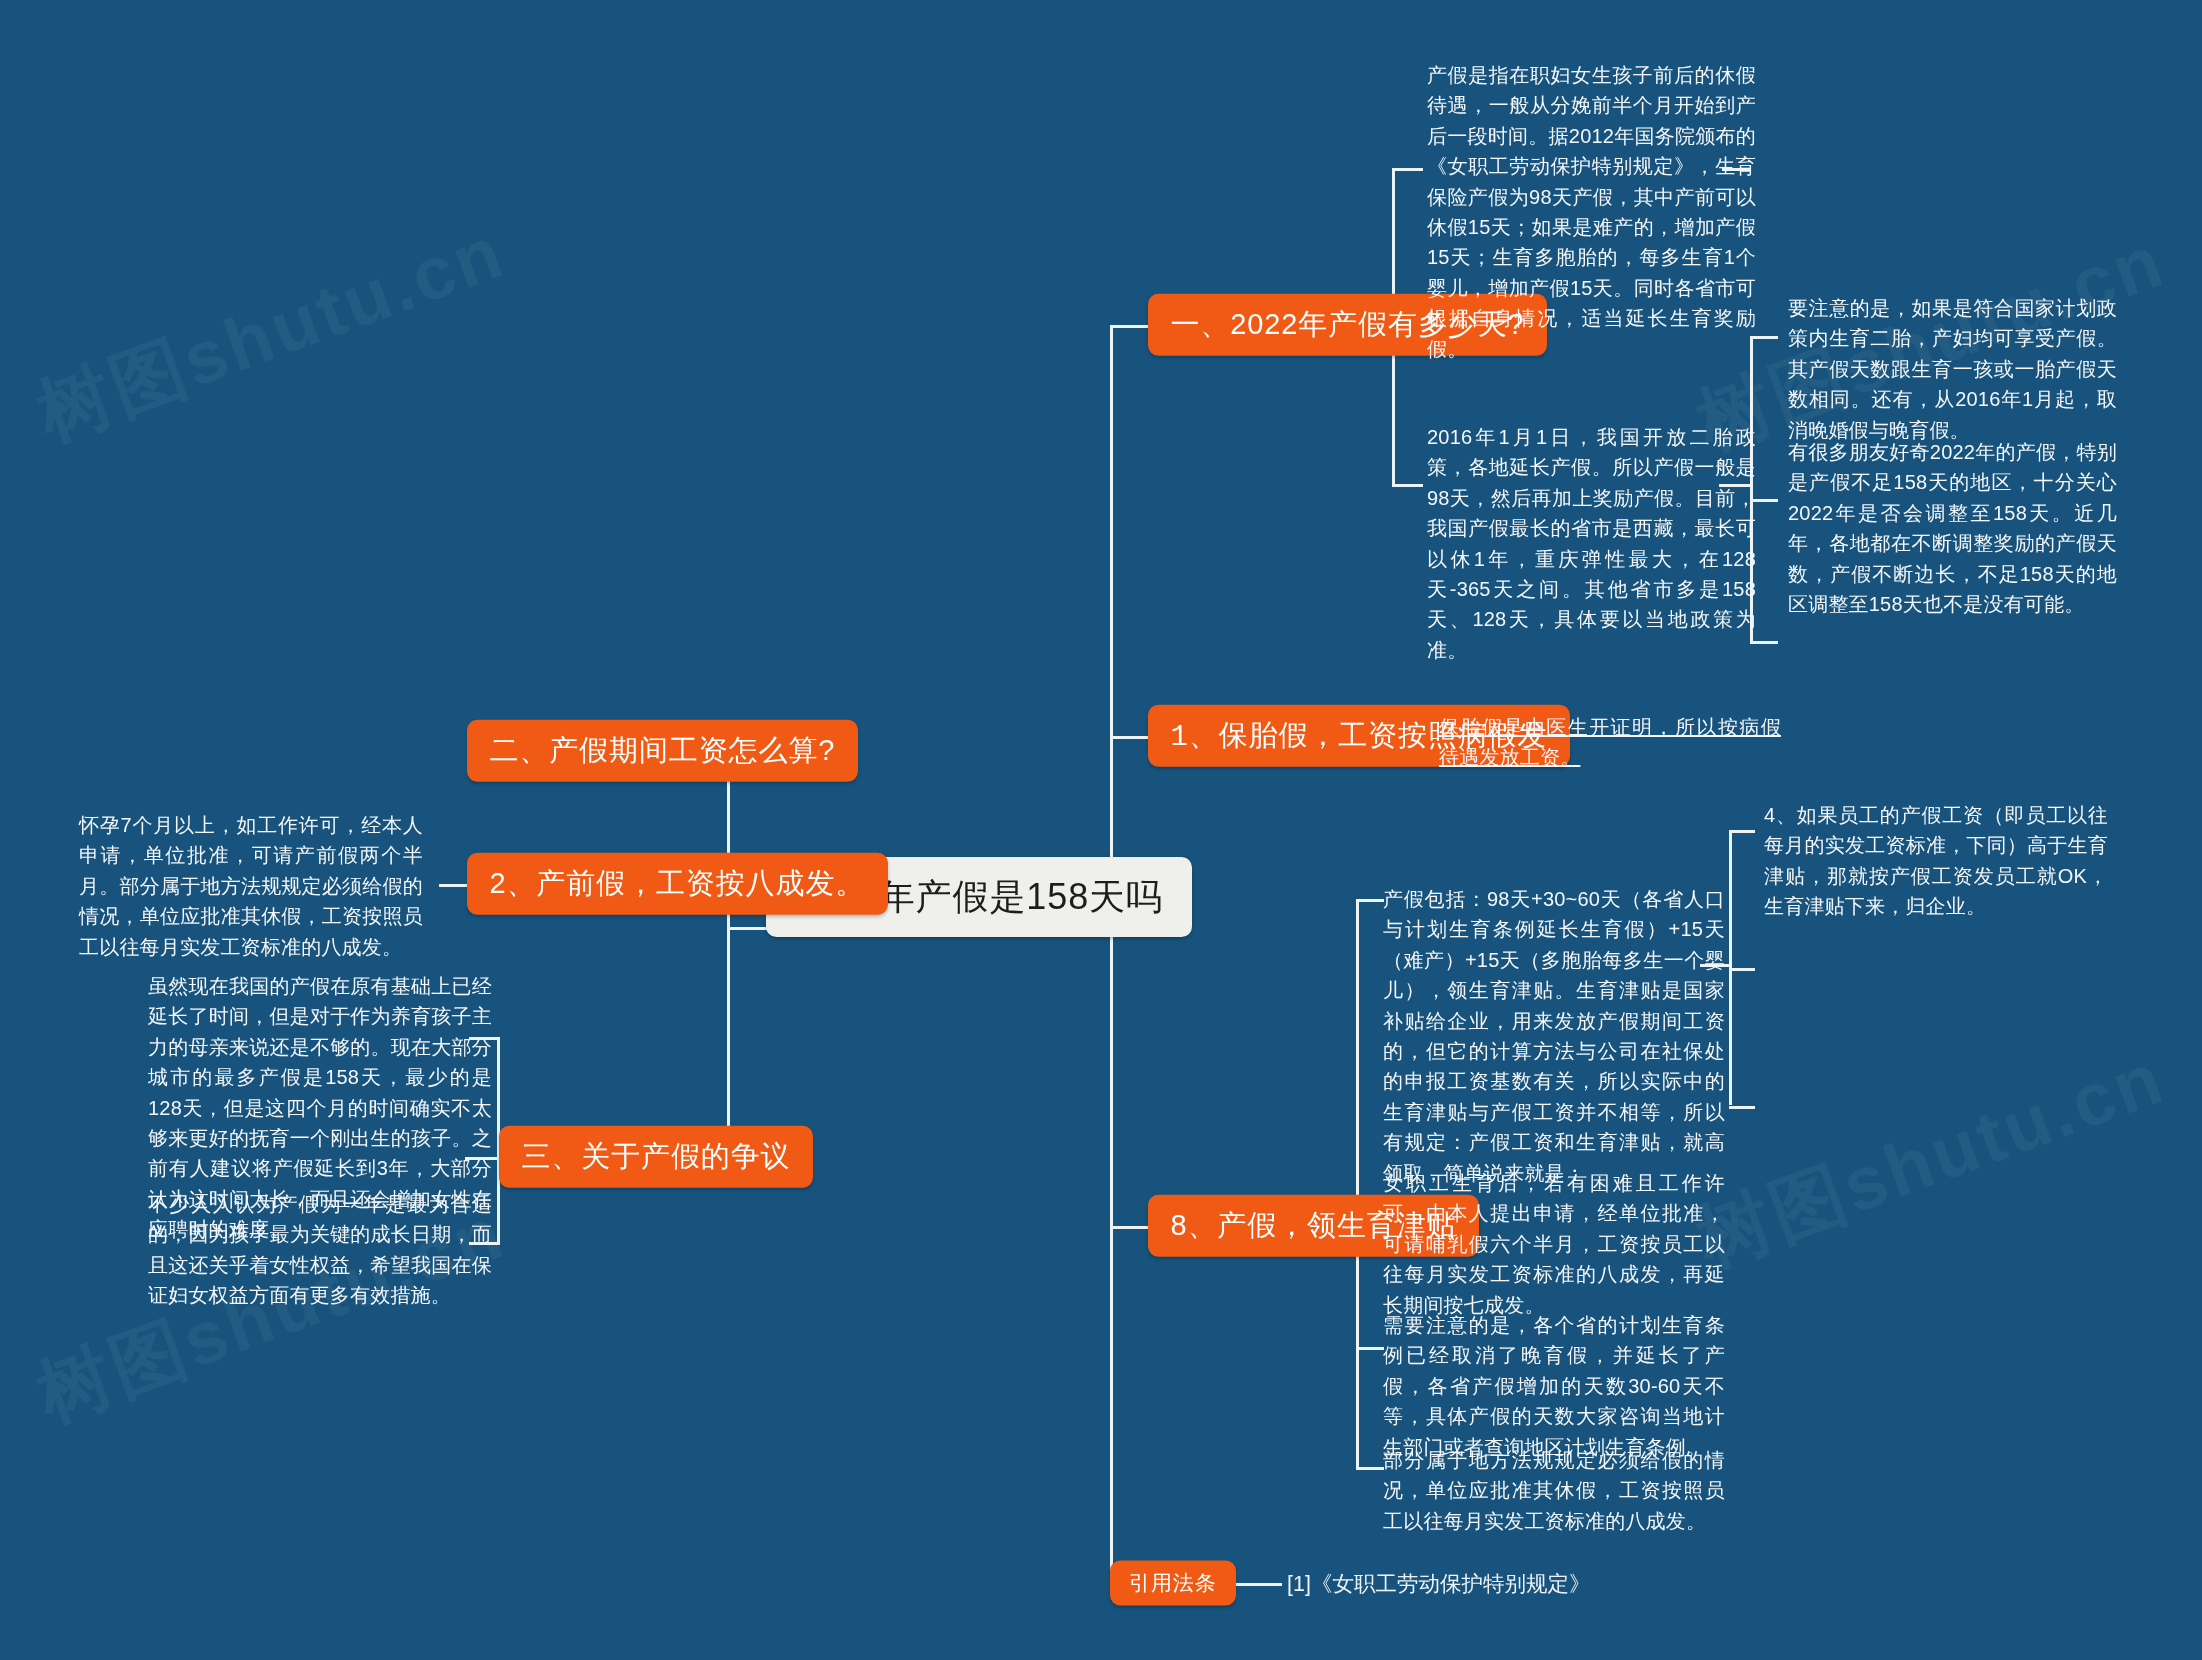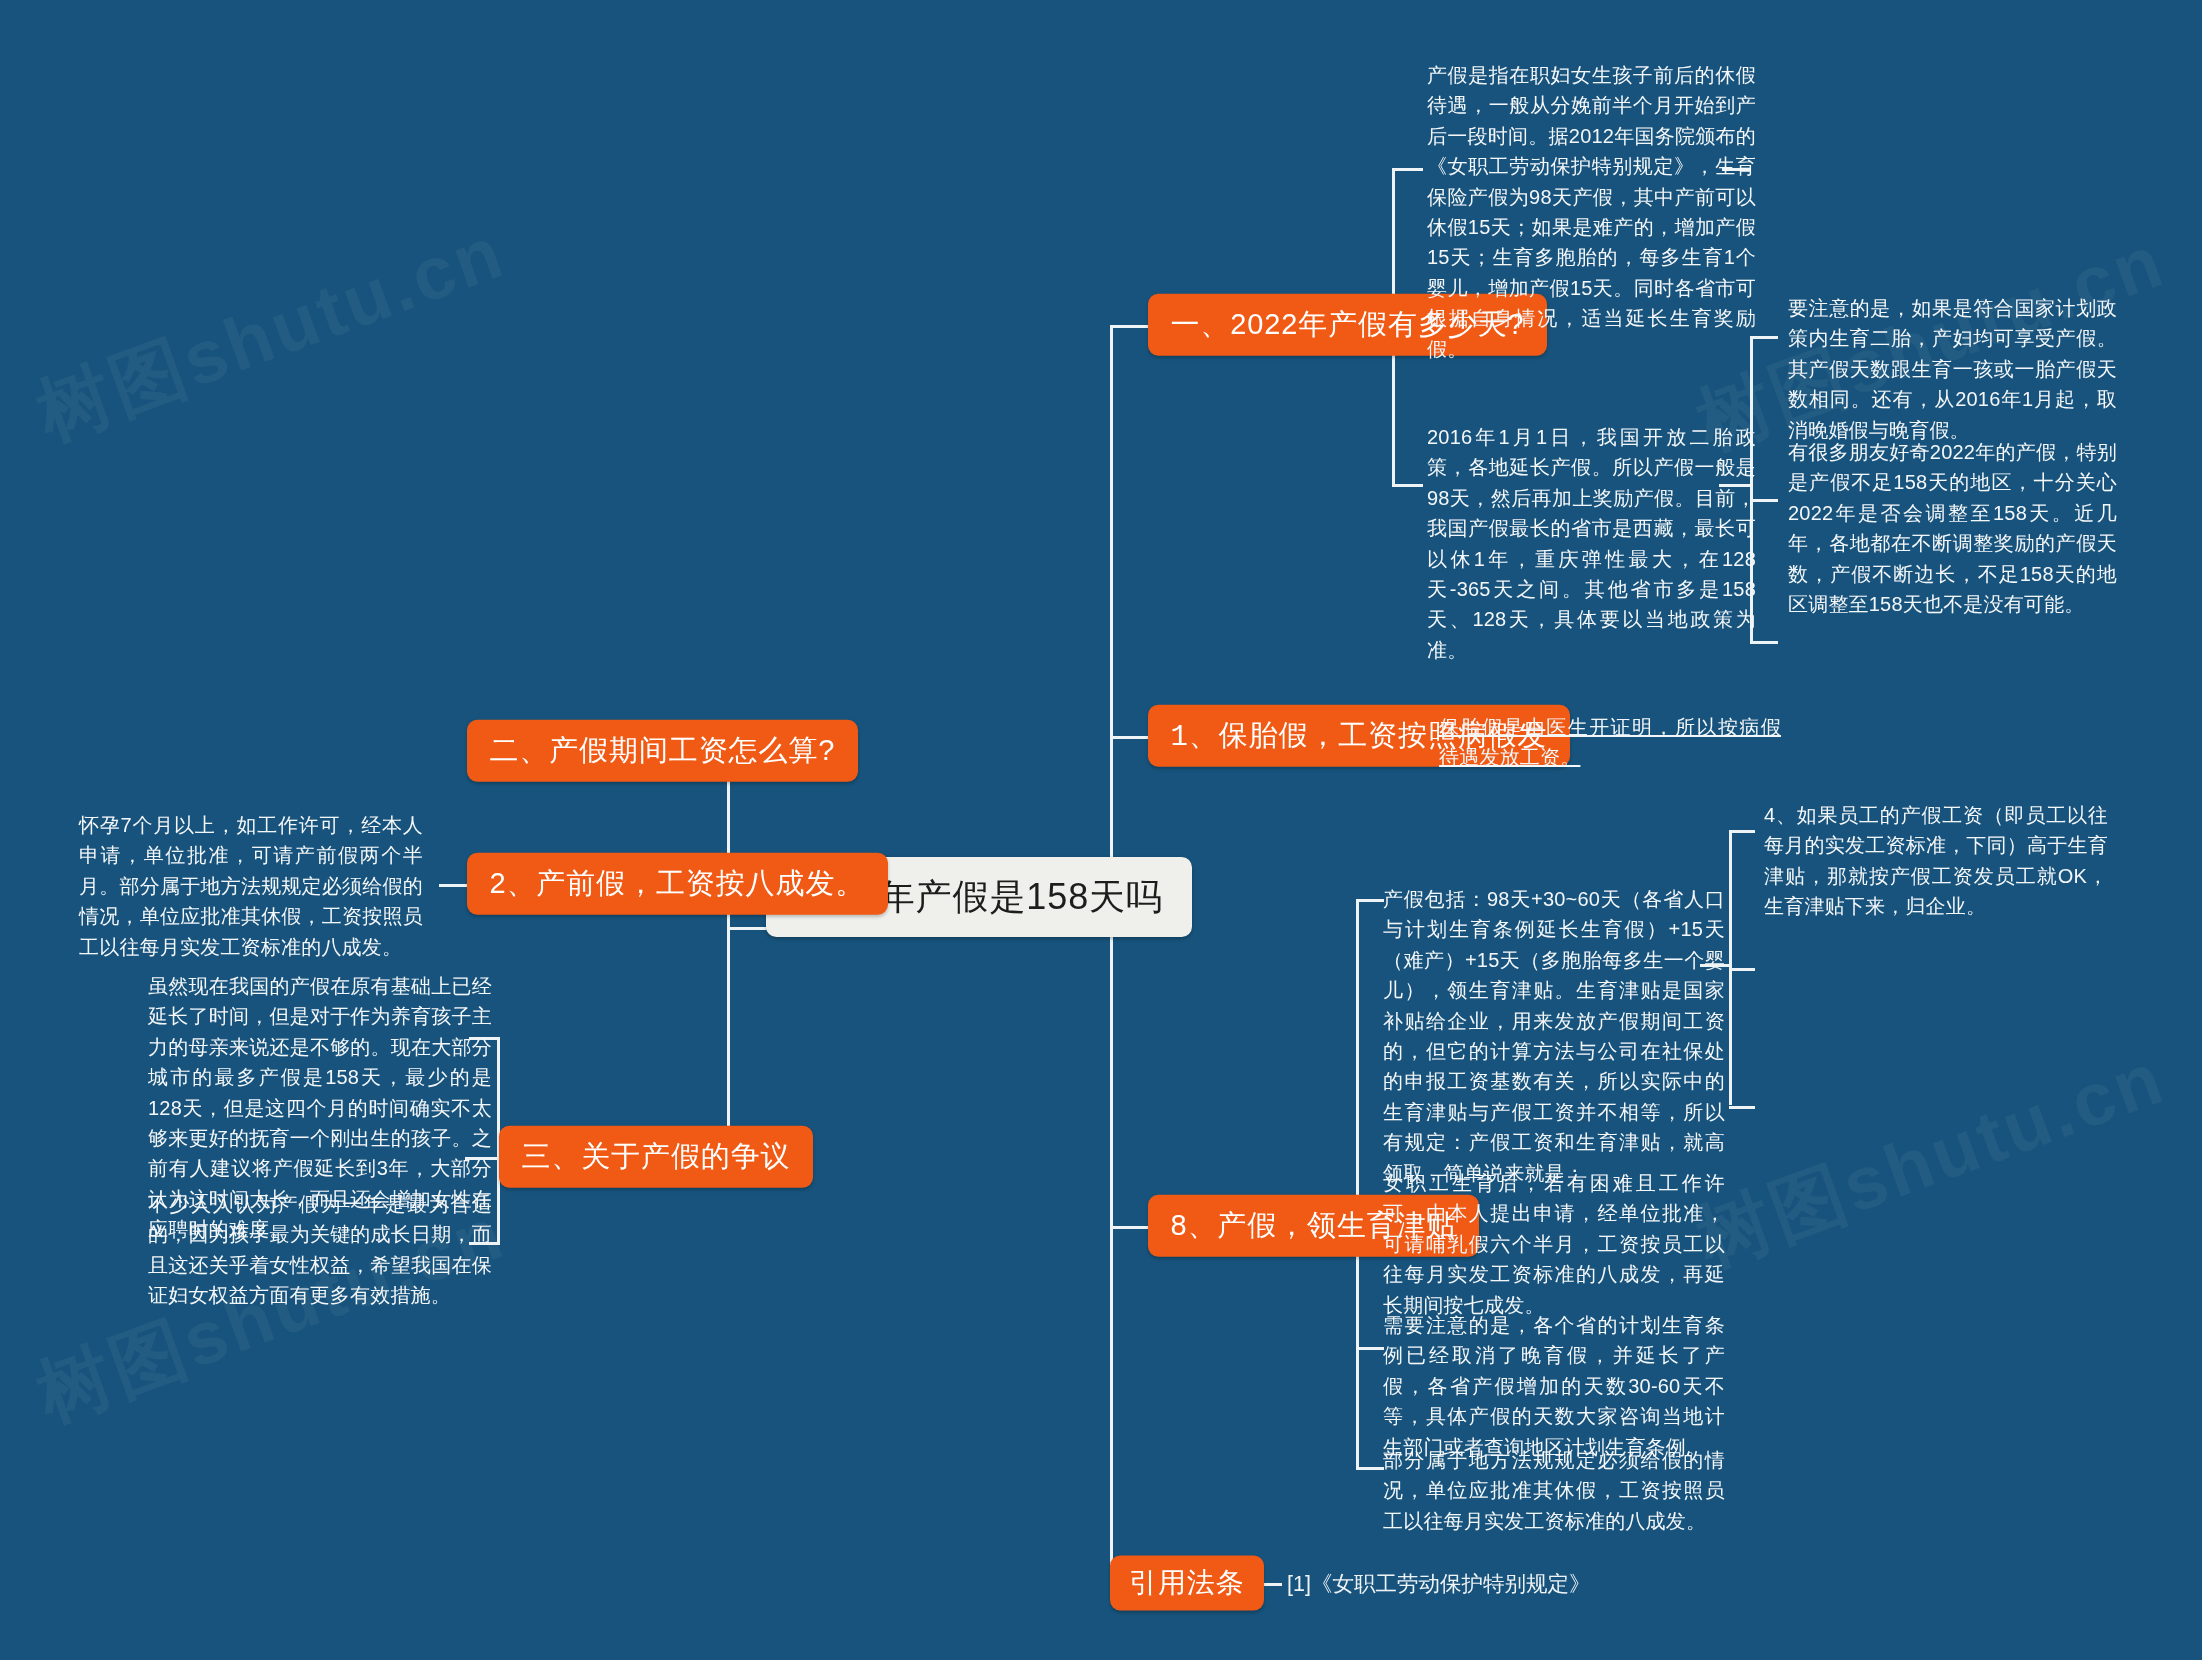--- a/index.html
+++ b/index.html
@@ -127,21 +127,21 @@
   <div class="ln lnh" style="left:469px; top:1242px; width:31px;"></div>
 
   <div class="root" style="left:766px; top:897px; transform:translateY(-50%);">2022年产假是158天吗</div>
 
   <div class="topic" style="left:1148px; top:325px; transform:translateY(-50%);">一、2022年产假有多少天?</div>
 
   <div class="topic" style="left:1148px; top:736px; transform:translateY(-50%);font-family:Liberation Mono, monospace;">1、保胎假，工资按照病假发</div>
 
   <div class="topic" style="left:1148px; top:1226px; transform:translateY(-50%);">8、产假，领生育津贴</div>
 
-  <div class="topic" style="left:1110px; top:1583px; transform:translateY(-50%); padding:8.6px 19px; font-size:28px;">引用法条</div>
+  <div class="topic" style="left:1110px; top:1583px; transform:translateY(-50%); padding:8.6px 19px; font-size:21px;">引用法条</div>
 
   <div class="leafref" style="left:1287px; top:1583px; transform:translateY(-50%);">[1]《女职工劳动保护特别规定》</div>
 
   <div class="note" style="left:1427px; top:60px; width:329px;">产假是指在职妇女生孩子前后的休假待遇，一般从分娩前半个月开始到产后一段时间。据2012年国务院颁布的《女职工劳动保护特别规定》，生育保险产假为98天产假，其中产前可以休假15天；如果是难产的，增加产假15天；生育多胞胎的，每多生育1个婴儿，增加产假15天。同时各省市可根据自身情况，适当延长生育奖励假。</div>
 
   <div class="note" style="left:1427px; top:422px; width:329px;">2016年1月1日，我国开放二胎政策，各地延长产假。所以产假一般是98天，然后再加上奖励产假。目前，我国产假最长的省市是西藏，最长可以休1年，重庆弹性最大，在128天-365天之间。其他省市多是158天、128天，具体要以当地政策为准。</div>
 
   <div class="note" style="left:1788px; top:293px; width:329px;">要注意的是，如果是符合国家计划政策内生育二胎，产妇均可享受产假。其产假天数跟生育一孩或一胎产假天数相同。还有，从2016年1月起，取消晚婚假与晚育假。</div>
 
   <div class="note" style="left:1788px; top:437px; width:329px;">有很多朋友好奇2022年的产假，特别是产假不足158天的地区，十分关心2022年是否会调整至158天。近几年，各地都在不断调整奖励的产假天数，产假不断边长，不足158天的地区调整至158天也不是没有可能。</div>

